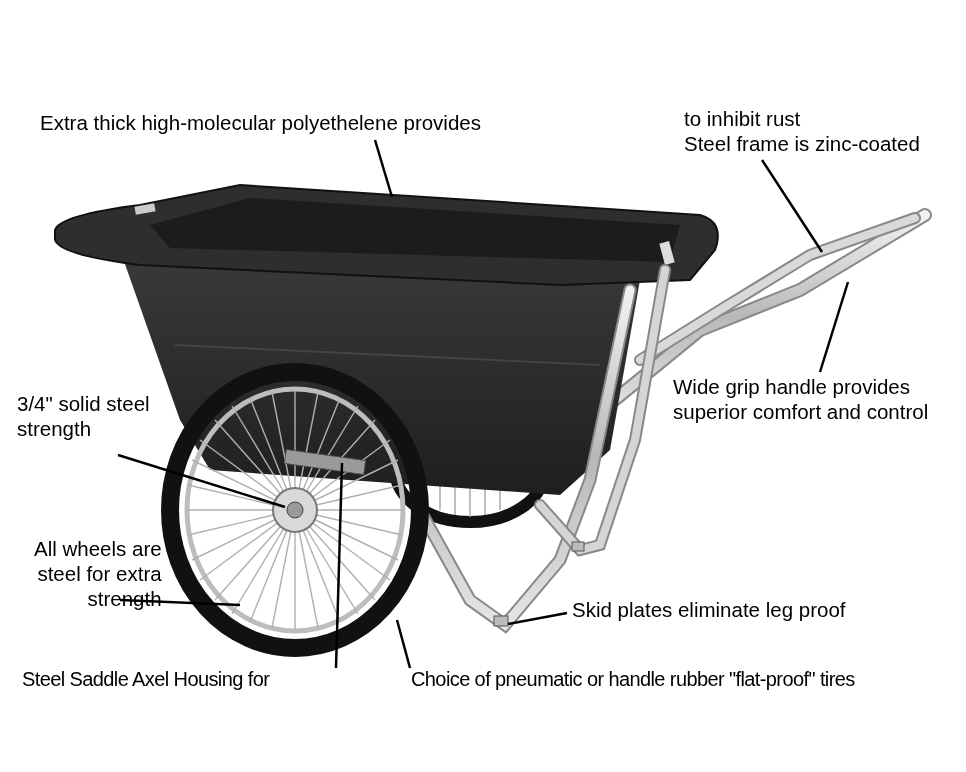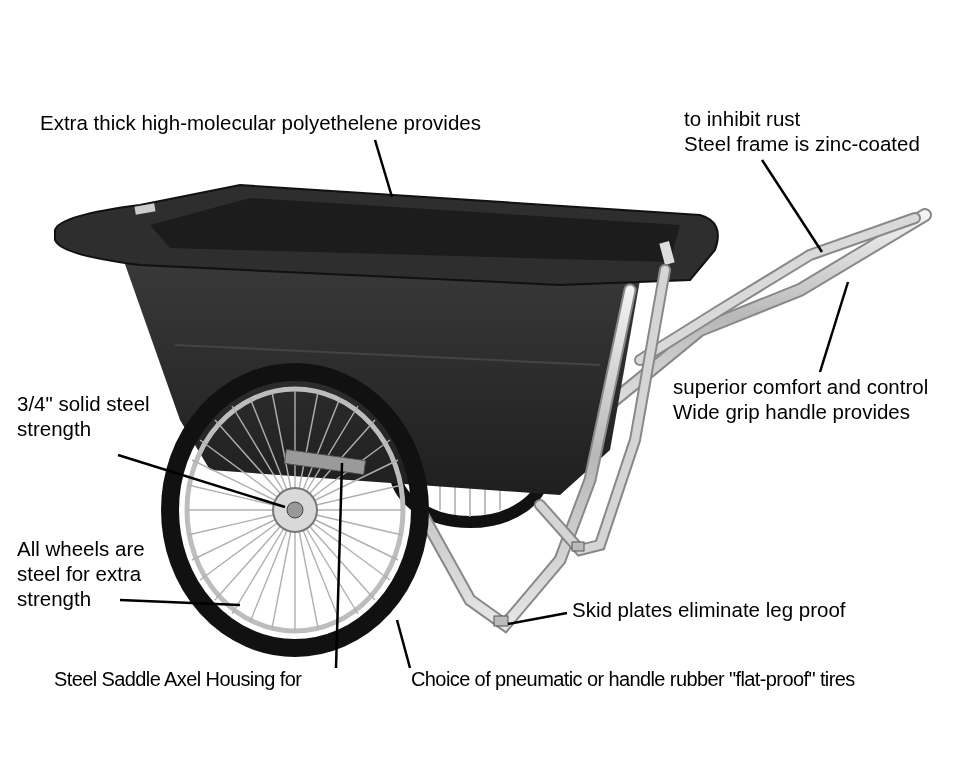--- a/index.html
+++ b/index.html
@@ -119,38 +119,38 @@
 <div class="label" style="left:40px; top:86px;margin-top:24px;">
   <span>Extra thick high-molecular polyethelene provides</span>
 </div>
 
 <div class="label" style="left:684px; top:106px;">
   <span>to inhibit rust</span>
   <span>Steel frame is zinc-coated</span>
 </div>
 
 <div class="label" style="left:673px; top:374px;">
+  <span>Wide grip handle provides</span>
   <span>superior comfort and control</span>
-  <span>Wide grip handle provides</span>
 </div>
 
 <div class="label" style="left:17px; top:391px;">
   <span>3/4" solid steel</span>
   <span>strength</span>
 </div>
 
-<div class="label" style="left:17px; top:536px;">
+<div class="label" style="left:34px; top:536px;text-align:right;">
   <span>All wheels are</span>
   <span>steel for extra</span>
   <span>strength</span>
 </div>
 
 <div class="label" style="left:572px; top:597px;">
   <span>Skid plates eliminate leg proof</span>
 </div>
 
-<div class="label narrow" style="left:22px; top:667px;margin-left:32px;">
+<div class="label narrow" style="left:22px; top:667px;">
   <span>Steel Saddle Axel Housing for</span>
 </div>
 
 <div class="label narrow" style="left:411px; top:667px;">
   <span>Choice of pneumatic or handle rubber "flat-proof" tires</span>
 </div>
 
 </body></html>

